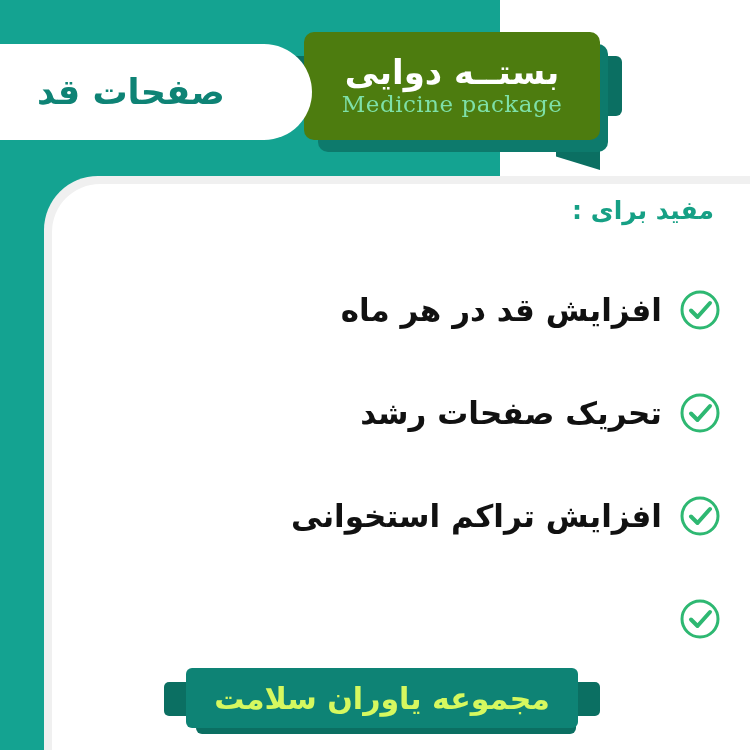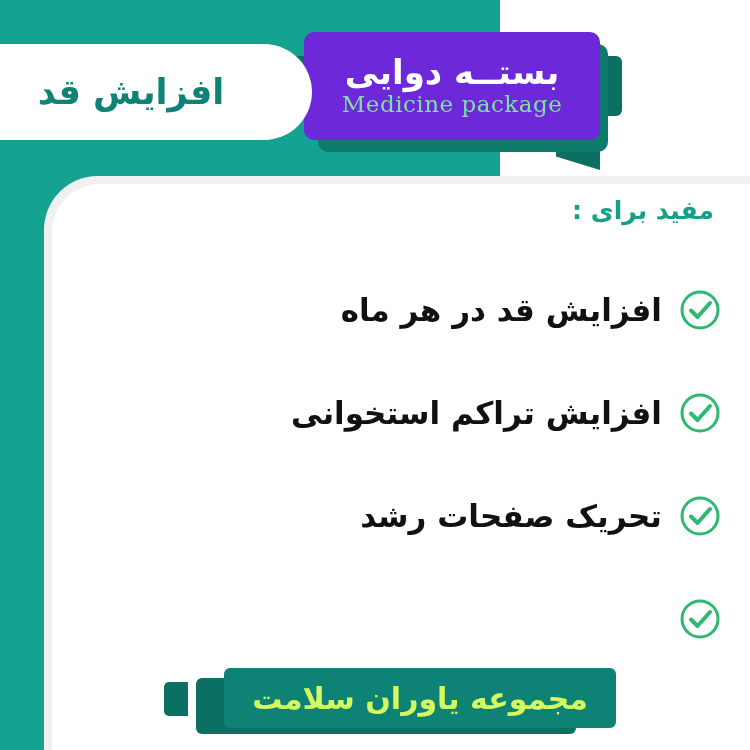--- a/index.html
+++ b/index.html
@@ -71,21 +71,21 @@
     height: 108px;
     background: #0d7a6c;
     border-radius: 10px;
   }
   .title-pill {
     position: absolute;
     right: 150px;
     top: 32px;
     width: 296px;
     height: 108px;
-    background: #6d28d9;
+    background: #4d7c0f;
     border-radius: 10px;
     display: flex;
     flex-direction: column;
     align-items: center;
     justify-content: center;
     gap: 2px;
   }
   .title-fa {
     color: #ffffff;
     font-size: 34px;
@@ -218,21 +218,20 @@
     position: absolute;
     left: 186px;
     top: 668px;
     width: 392px;
     height: 60px;
     background: #0e8375;
     border-radius: 6px;
     display: flex;
     align-items: center;
     justify-content: center;
-    margin-left: 38px;
   }
   .footer-text {
     color: #d6f85f;
     font-size: 30px;
     font-weight: bold;
     direction: rtl;
     letter-spacing: 1px;
   }
   .footer-fold-left {
     position: absolute;
@@ -269,21 +268,21 @@
   <div class="ribbon-fold-left"></div>
   <div class="ribbon-fold-right"></div>
   <div class="ribbon-tail"></div>
   <div class="title-pill-shadow"></div>
   <div class="title-pill">
     <div class="title-fa">بستــه دوایی</div>
     <div class="title-en">Medicine package</div>
   </div>
 
   <div class="subtitle-pill">
-    <span class="subtitle-text">افزایش قد</span>
+    <span class="subtitle-text">صفحات قد</span>
   </div>
 
   <div class="useful-heading">مفید برای :</div>
 
   <div class="benefits">
 
     <div class="benefit-row">
       <span class="check-icon">
         <svg width="42" height="42" viewBox="0 0 42 42" aria-hidden="true">
           <circle cx="21" cy="21" r="18" fill="none" stroke="#2eb872" stroke-width="3"></circle>
@@ -293,31 +292,31 @@
       <span class="benefit-text">افزایش قد در هر ماه</span>
     </div>
 
     <div class="benefit-row">
       <span class="check-icon">
         <svg width="42" height="42" viewBox="0 0 42 42" aria-hidden="true">
           <circle cx="21" cy="21" r="18" fill="none" stroke="#2eb872" stroke-width="3"></circle>
           <path d="M12 21.5 L18.5 28 L31 14" fill="none" stroke="#2eb872" stroke-width="4" stroke-linecap="round" stroke-linejoin="round"></path>
         </svg>
       </span>
-      <span class="benefit-text">افزایش تراکم استخوانی</span>
+      <span class="benefit-text">تحریک صفحات رشد</span>
     </div>
 
     <div class="benefit-row">
       <span class="check-icon">
         <svg width="42" height="42" viewBox="0 0 42 42" aria-hidden="true">
           <circle cx="21" cy="21" r="18" fill="none" stroke="#2eb872" stroke-width="3"></circle>
           <path d="M12 21.5 L18.5 28 L31 14" fill="none" stroke="#2eb872" stroke-width="4" stroke-linecap="round" stroke-linejoin="round"></path>
         </svg>
       </span>
-      <span class="benefit-text">تحریک صفحات رشد</span>
+      <span class="benefit-text">افزایش تراکم استخوانی</span>
     </div>
 
     <div class="benefit-row">
       <span class="check-icon">
         <svg width="42" height="42" viewBox="0 0 42 42" aria-hidden="true">
           <circle cx="21" cy="21" r="18" fill="none" stroke="#2eb872" stroke-width="3"></circle>
           <path d="M12 21.5 L18.5 28 L31 14" fill="none" stroke="#2eb872" stroke-width="4" stroke-linecap="round" stroke-linejoin="round"></path>
         </svg>
       </span>
       <span class="benefit-text"></span>

